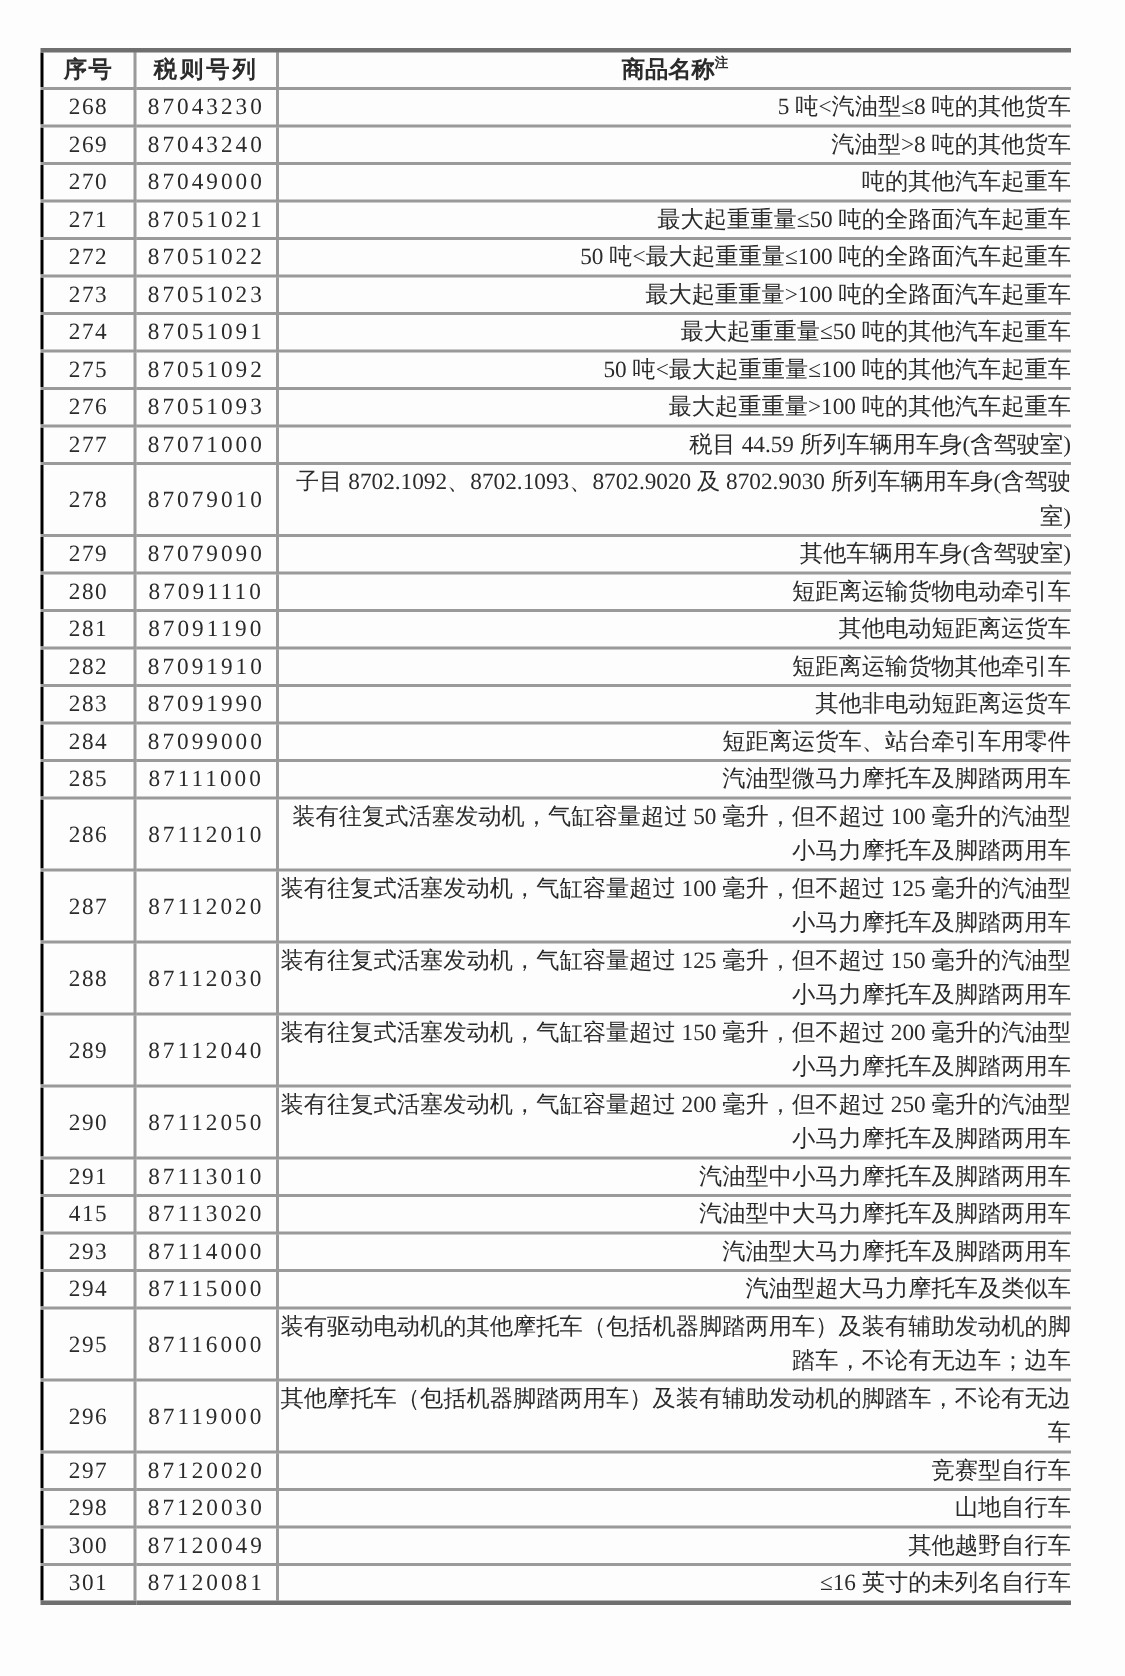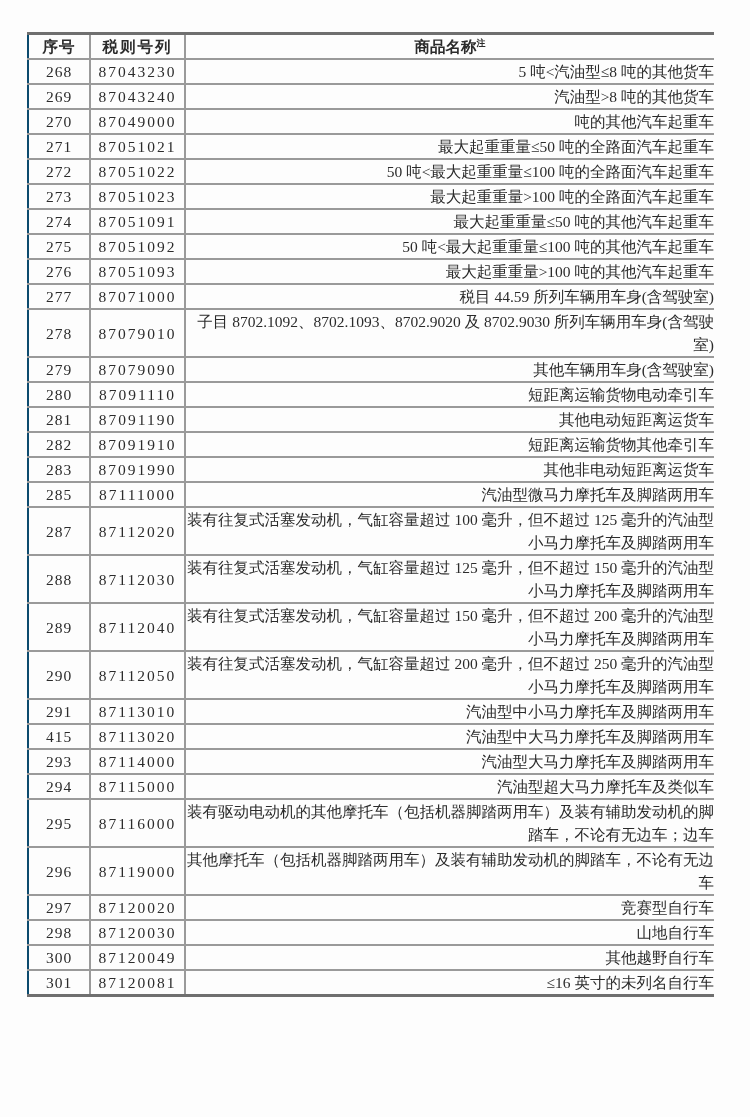--- a/index.html
+++ b/index.html
@@ -15,21 +15,21 @@
     overflow: hidden;
   }
   .doc-table {
     position: absolute;
     left: 27px;
     top: 32px;
     width: 687px;
     border-collapse: collapse;
     table-layout: fixed;
     border-top: 3px solid #6f6f6f;
-    border-left: 2px solid #0c4a6e;
+    border-left: 2px solid #000000;
   }
   .doc-table col.col-no   { width: 62px; }
   .doc-table col.col-code { width: 95px; }
   .doc-table th, .doc-table td {
     padding: 0;
     font-size: 15.5px;
     line-height: 23px;
     vertical-align: middle;
     border-bottom: 2px solid #9a9a9a;
     word-break: break-all;
@@ -150,23 +150,33 @@
         <td class="cell-no">282</td>
         <td class="cell-code">87091910</td>
         <td class="cell-name">短距离运输货物其他牵引车</td>
       </tr>
       <tr>
         <td class="cell-no">283</td>
         <td class="cell-code">87091990</td>
         <td class="cell-name">其他非电动短距离运货车</td>
       </tr>
       <tr>
+        <td class="cell-no">284</td>
+        <td class="cell-code">87099000</td>
+        <td class="cell-name">短距离运货车、站台牵引车用零件</td>
+      </tr>
+      <tr>
         <td class="cell-no">285</td>
         <td class="cell-code">87111000</td>
         <td class="cell-name">汽油型微马力摩托车及脚踏两用车</td>
+      </tr>
+      <tr>
+        <td class="cell-no">286</td>
+        <td class="cell-code">87112010</td>
+        <td class="cell-name">装有往复式活塞发动机，气缸容量超过 50 毫升，但不超过 100 毫升的汽油型小马力摩托车及脚踏两用车</td>
       </tr>
       <tr>
         <td class="cell-no">287</td>
         <td class="cell-code">87112020</td>
         <td class="cell-name">装有往复式活塞发动机，气缸容量超过 100 毫升，但不超过 125 毫升的汽油型小马力摩托车及脚踏两用车</td>
       </tr>
       <tr>
         <td class="cell-no">288</td>
         <td class="cell-code">87112030</td>
         <td class="cell-name">装有往复式活塞发动机，气缸容量超过 125 毫升，但不超过 150 毫升的汽油型小马力摩托车及脚踏两用车</td>

